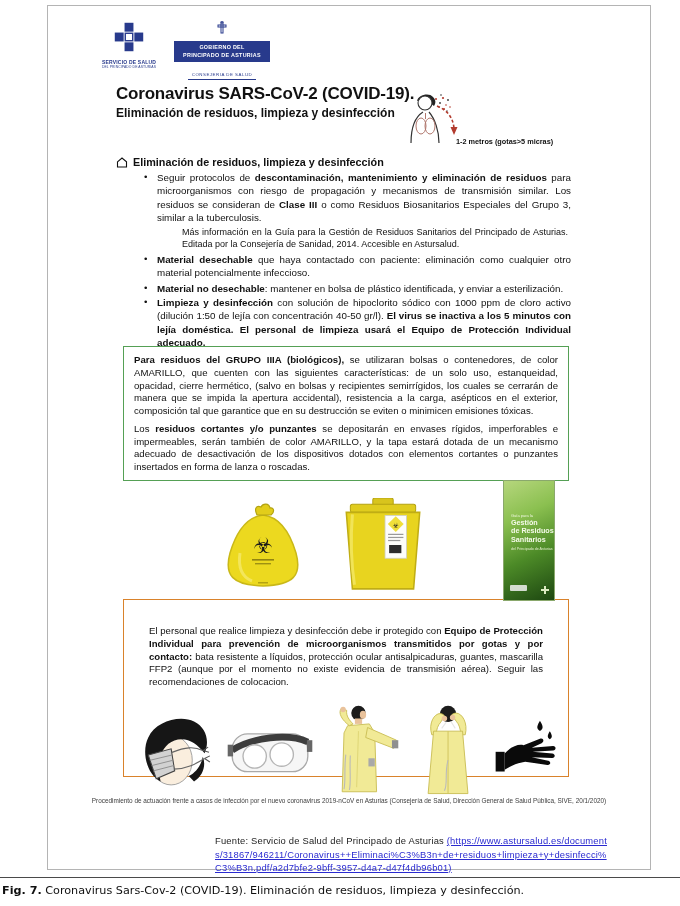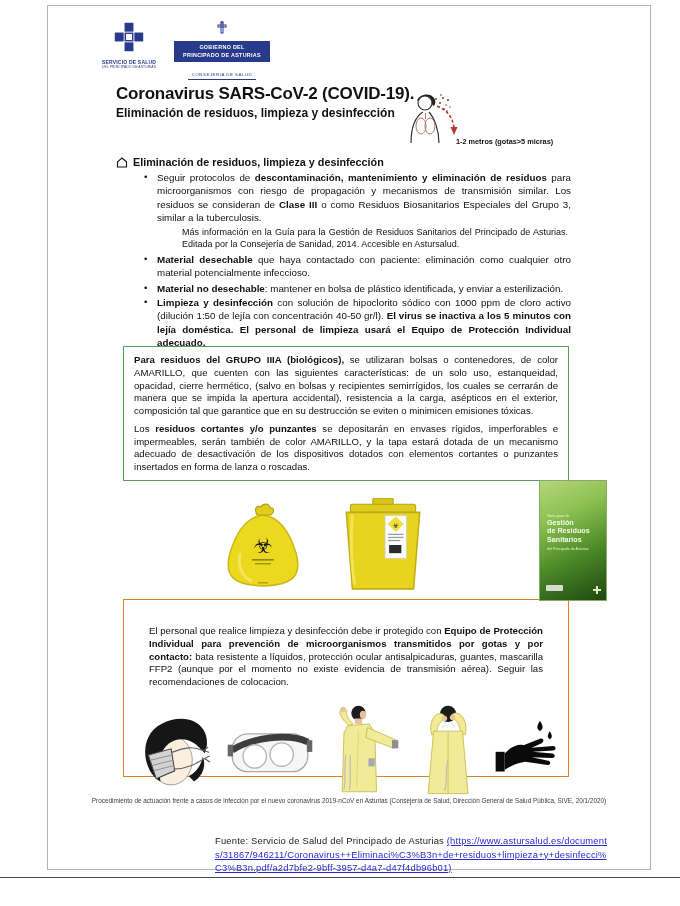--- a/index.html
+++ b/index.html
@@ -37,22 +37,22 @@
   .green-box p{margin:0;}
   .green-box p.gap{margin-top:5px;}
   .orange-box{position:absolute;left:75px;top:593px;width:424px;height:160px;padding:10px 10px 6px;
               border:1.7px solid #d9822b;background:#fff;}
   .orange-box p{margin:15px;font-size:9.6px;line-height:1.33;text-align:justify;}
   .ppe-row{display:flex;justify-content:space-between;align-items:flex-end;margin-top:9px;}
 
   
   .img-bag{position:absolute;left:168px;top:497px;}
   .img-container{position:absolute;left:284px;top:492px;}
-  .book{position:absolute;left:455px;top:474px;width:68px;height:121px;z-index:6;border:1px solid #8aa86c;
-        background:linear-gradient(155deg,#b6d67d 0%,#8bc050 30%,#4c8a27 62%,#1d4711 100%);box-sizing:border-box;margin-left:36px;}
+  .book{position:absolute;left:455px;top:474px;width:52px;height:121px;z-index:6;border:1px solid #8aa86c;
+        background:linear-gradient(155deg,#b6d67d 0%,#8bc050 30%,#4c8a27 62%,#1d4711 100%);box-sizing:border-box;}
   .book .t-small{position:absolute;left:7px;top:32px;font-size:4px;color:#eef6de;}
   .book .t-main{position:absolute;left:7px;top:38px;font-size:7.2px;font-weight:bold;color:#f4fae8;line-height:1.18;}
   .book .t-sub{position:absolute;left:7px;top:66px;font-size:3.6px;color:#e3efcc;}
   .book .logo-strip{position:absolute;left:6px;bottom:9px;width:17px;height:6px;background:#f0f0f0;opacity:.85;border-radius:1px;}
   .book .bcross{position:absolute;right:5px;bottom:6px;}
 
   
   .footer-note{position:absolute;left:0;top:791px;width:100%;text-align:center;font-size:6.4px;color:#3d3d3d;}
   .source{position:absolute;left:167px;top:819px;width:392px;font-size:9.4px;line-height:1.4;text-align:justify;
           letter-spacing:.2px;color:#222;}
@@ -243,13 +243,14 @@
         </svg>
       </div>
     </div>
 
     <div class="footer-note">Procedimiento de actuación frente a casos de infección por el nuevo coronavirus 2019-nCoV en Asturias (Consejería de Salud, Dirección General de Salud Pública, SIVE, 20/1/2020)</div>
 
     <p class="source"><span>Fuente: Servicio de Salud del Principado de Asturias </span><a>(https://www.astursalud.es/documents/31867/946211/Coronavirus++Eliminaci%C3%B3n+de+residuos+limpieza+y+desinfecci%C3%B3n.pdf/a2d7bfe2-9bff-3957-d4a7-d47f4db96b01)</a></p>
   </div>
 
   <div class="separator"></div>
+  <div class="caption"><span class="lbl">Fig. 7.</span><span> Coronavirus Sars-Cov-2 (COVID-19). Eliminación de residuos, limpieza y desinfección.</span></div>
 </div>
 
 </body></html>

